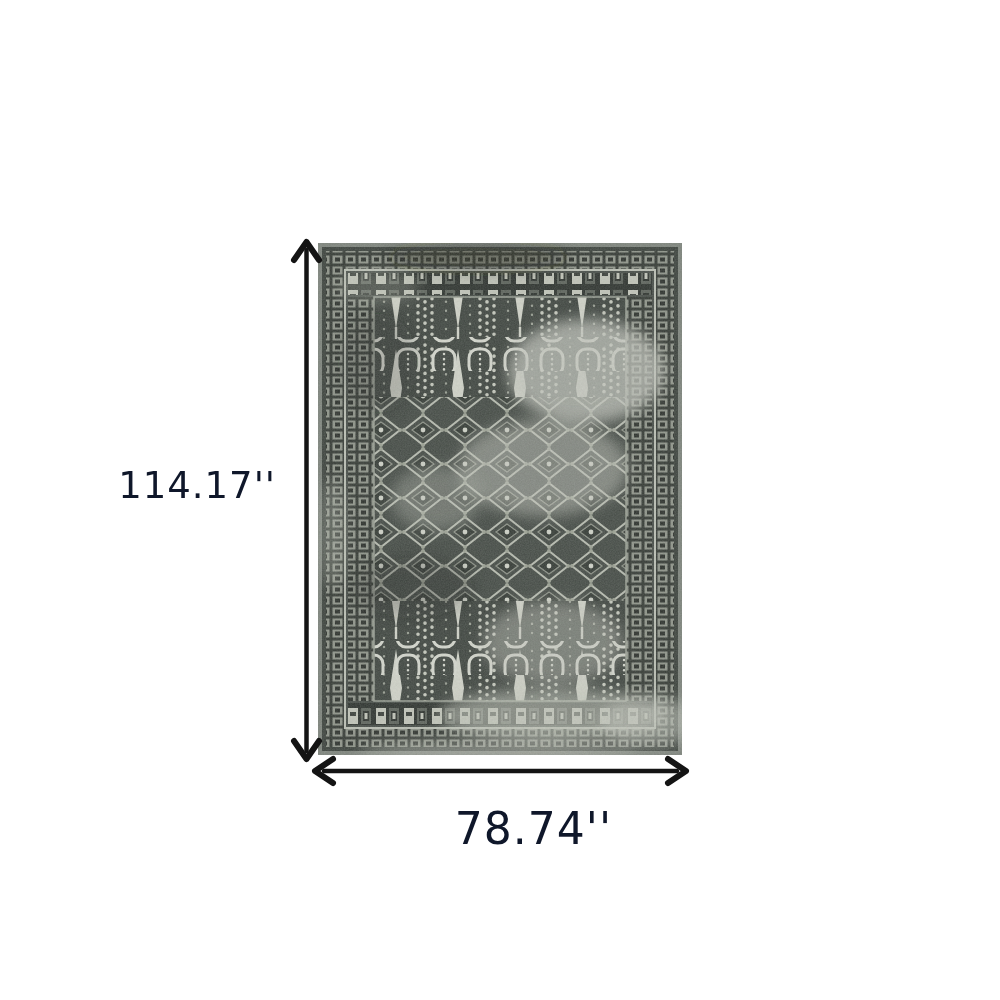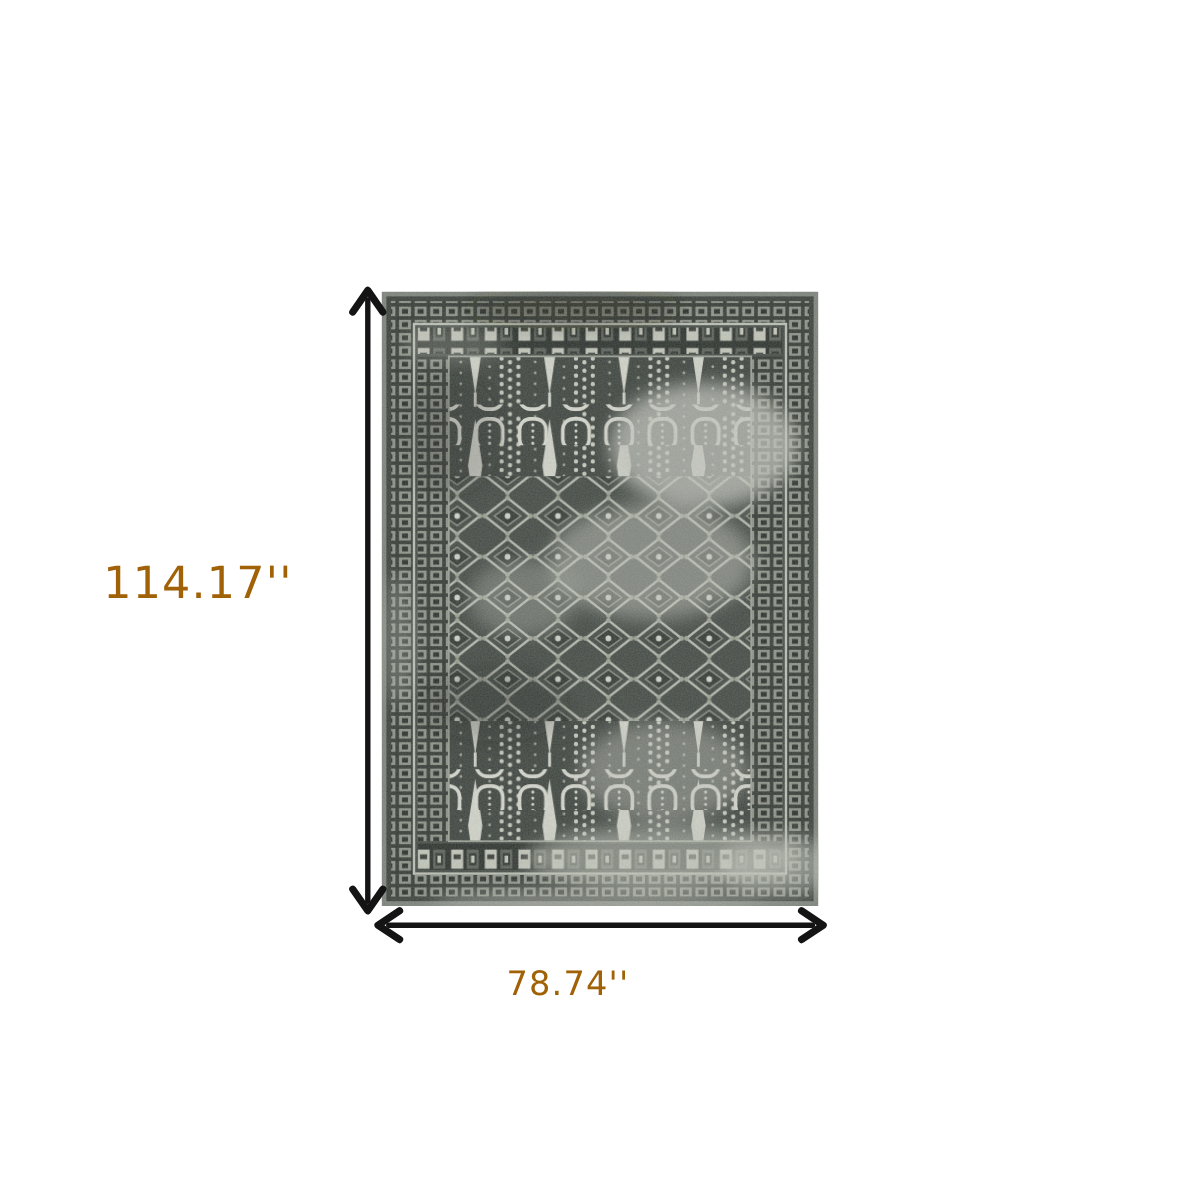--- a/index.html
+++ b/index.html
@@ -2,23 +2,23 @@
 <html><head>
 <meta charset="utf-8">
 <style>
   html,body{margin:0;padding:0;background:#ffffff;}
   .canvas{
     position:relative;width:1000px;height:1000px;background:#ffffff;
     overflow:hidden;font-family:"DejaVu Sans","Liberation Sans",sans-serif;
   }
   .rug{position:absolute;left:318px;top:243px;width:364px;height:512px;display:block;}
   .annotations{position:absolute;left:0;top:0;width:1000px;height:1000px;pointer-events:none;}
-  .dim-label{position:absolute;color:#a16207;text-align:left;white-space:nowrap;letter-spacing:1px;}
+  .dim-label{position:absolute;color:#0f172a;text-align:right;white-space:nowrap;letter-spacing:1px;}
   .dim-label.height{left:86px;top:464px;width:190px;font-size:37px;}
-  .dim-label.width{left:422px;top:803px;width:190px;font-size:28px;}
+  .dim-label.width{left:422px;top:803px;width:190px;font-size:44px;}
 </style>
 </head>
 <body>
 
 <div class="canvas">
 
   <svg class="rug" viewBox="0 0 364 512" xmlns="http://www.w3.org/2000/svg" aria-label="rug">
     <defs>
       <filter id="blurF" x="-30%" y="-30%" width="160%" height="160%">
         <feGaussianBlur stdDeviation="7"></feGaussianBlur>

